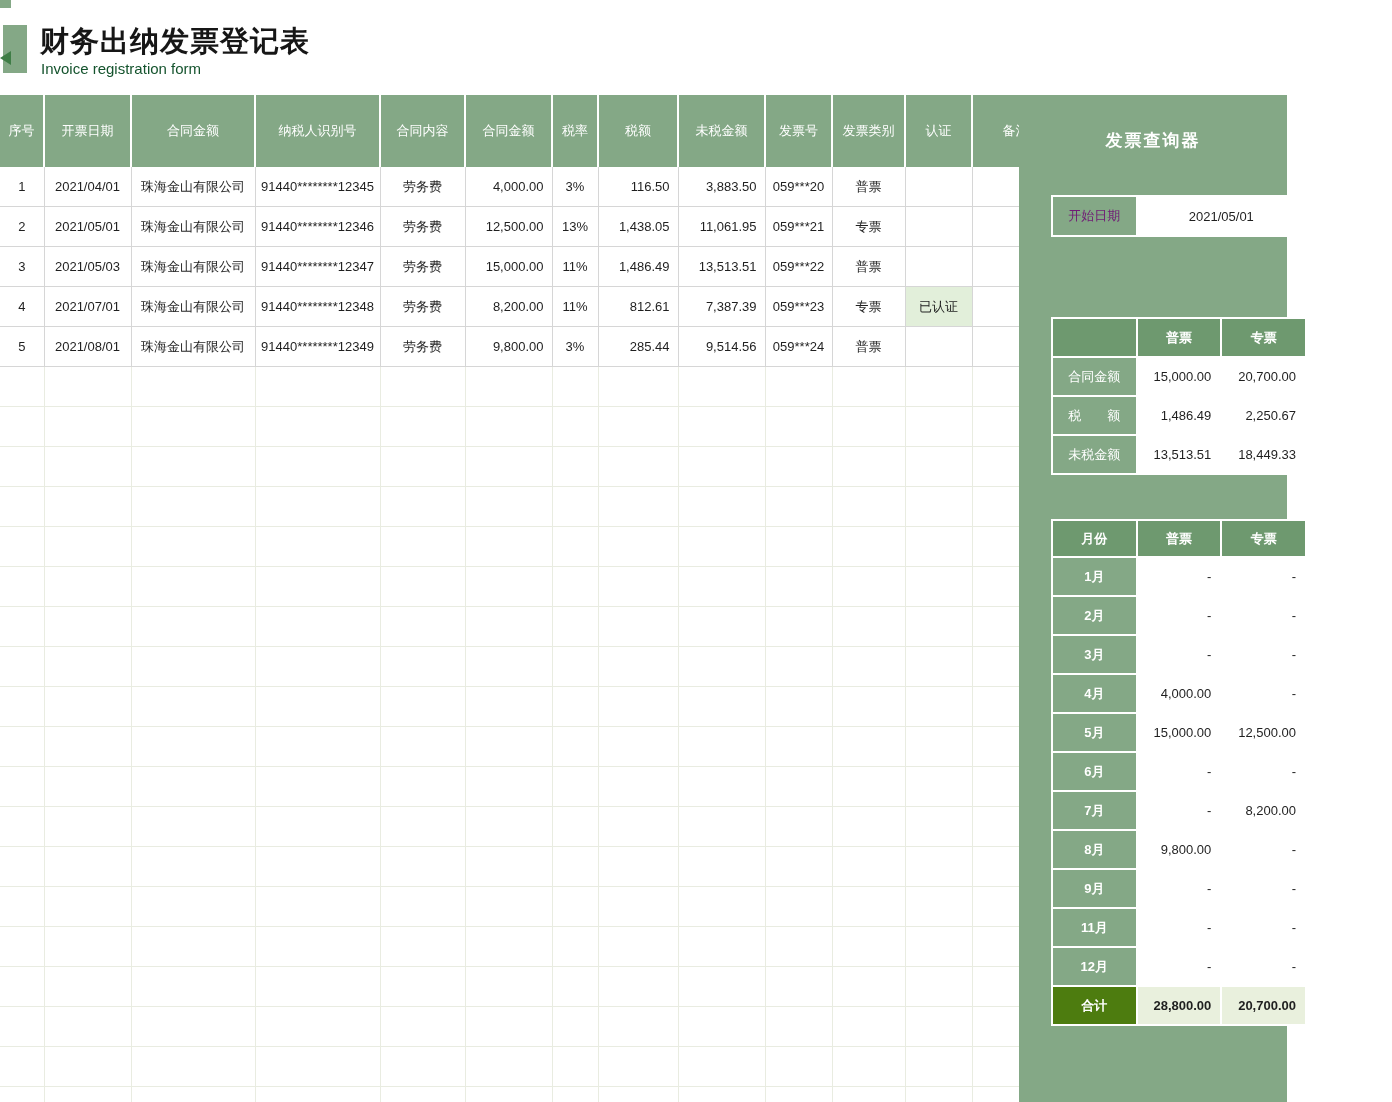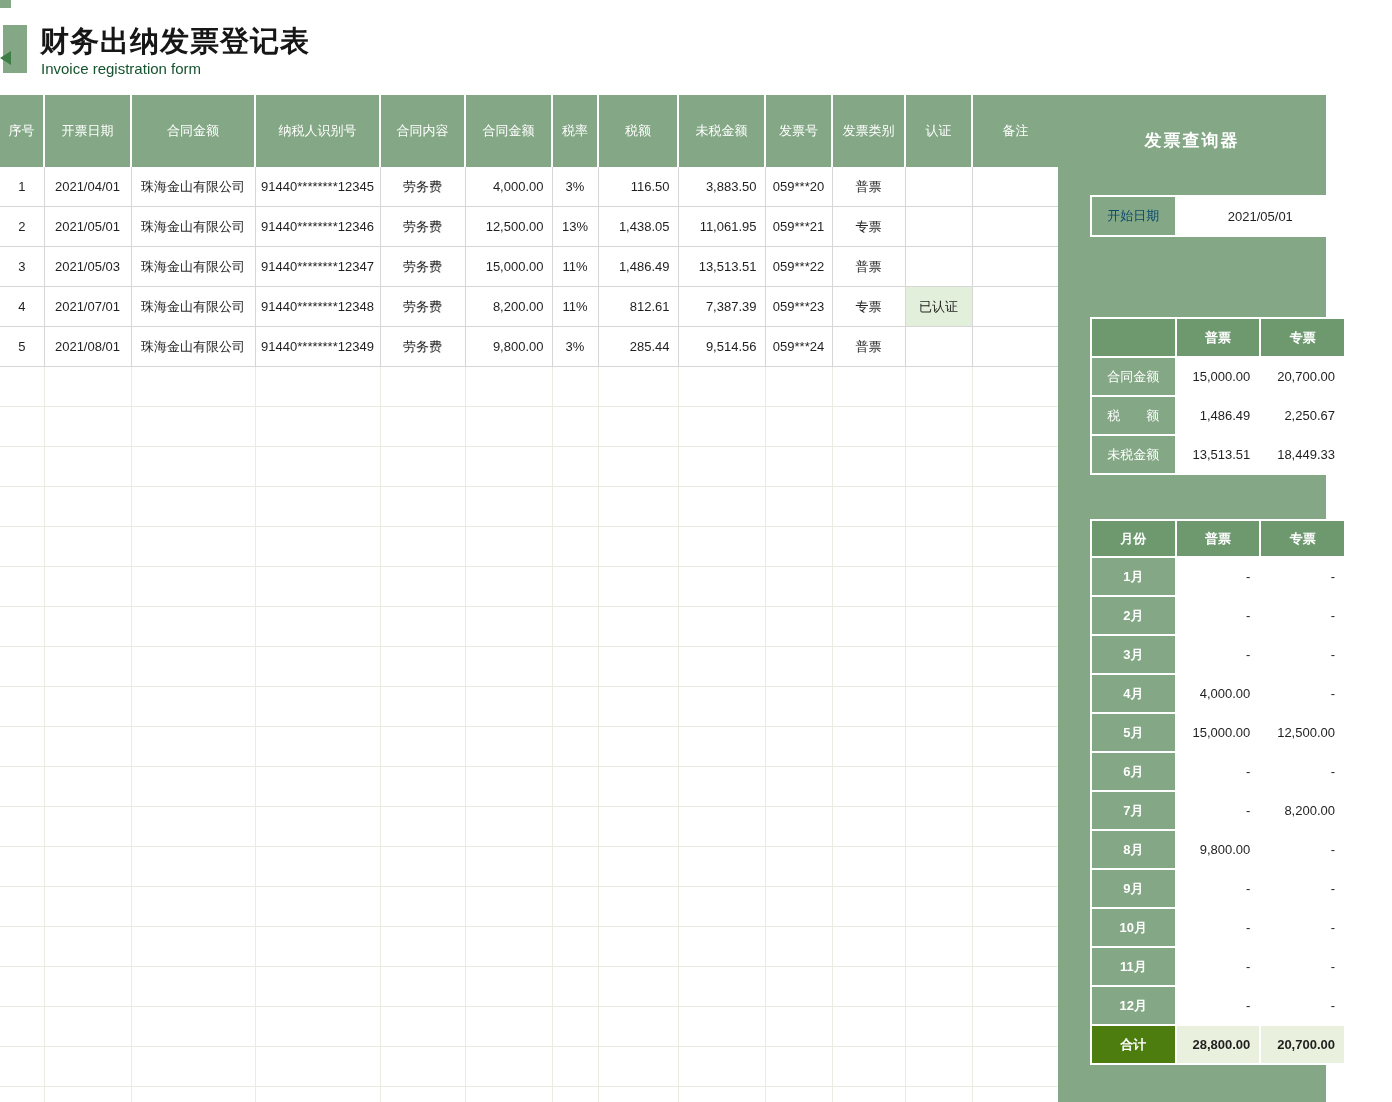--- a/index.html
+++ b/index.html
@@ -27,26 +27,26 @@
   .main-table td{
     height:39px;font-size:13px;color:#1f1f1f;padding:0 4px;white-space:nowrap;overflow:hidden;
     border-right:1px solid #d6d6d6;border-bottom:1px solid #d6d6d6;background:#ffffff;
   }
   .main-table tr.empty td{border-right:1px solid #e9ece1;border-bottom:1px solid #e9ece1;}
   .al-c{text-align:center;}
   .al-r{text-align:right;padding-right:8px !important;}
   .cert-badge{background:#e2efda !important;}
 
   
-  .sidebar{position:absolute;left:1058px;top:95px;width:268px;height:1007px;background:#84a886;}
+  .sidebar{position:absolute;left:1019px;top:95px;width:268px;height:1007px;background:#84a886;}
   .q-title{padding-top:34px;text-align:center;color:#ffffff;font-size:17px;font-weight:bold;letter-spacing:2px;}
   .side-table{position:absolute;left:32px;width:256px;border-collapse:collapse;table-layout:fixed;}
   .side-table td,.side-table th{border:2px solid #ffffff;font-size:13px;padding:0;vertical-align:middle;}
   .date-table{top:100px;}
-  .date-table td.lbl{width:84px;height:38px;color:#0c4a6e;text-align:center;background:#84a886;}
+  .date-table td.lbl{width:84px;height:38px;color:#701a75;text-align:center;background:#84a886;}
   .date-table td.val{height:38px;background:#ffffff;color:#1f1f1f;text-align:center;}
   .summary-table{top:222px;}
   .summary-table th{height:37px;background:#6e996f;color:#ffffff;font-weight:bold;text-align:center;}
   .summary-table th.corner{background:#6e996f;}
   .summary-table td.lbl{height:37px;background:#84a886;color:#ffffff;text-align:center;}
   .summary-table td.val{height:37px;background:#ffffff;color:#1f1f1f;text-align:right;padding-right:9px;}
   .month-table{top:424px;}
   .month-table th{height:35px;background:#6e996f;color:#ffffff;font-weight:bold;text-align:center;}
   .month-table td.lbl{height:37px;background:#84a886;color:#ffffff;font-weight:bold;text-align:center;}
   .month-table td.val{height:37px;background:#ffffff;color:#1f1f1f;text-align:right;padding-right:9px;}
@@ -560,25 +560,20 @@
           <td class="lbl">8月</td>
           <td class="val">9,800.00</td>
           <td class="val">-</td>
         </tr>
         <tr>
           <td class="lbl">9月</td>
           <td class="val">-</td>
           <td class="val">-</td>
         </tr>
         <tr>
-          <td class="lbl">10月</td>
-          <td class="val">-</td>
-          <td class="val">-</td>
-        </tr>
-        <tr>
           <td class="lbl">11月</td>
           <td class="val">-</td>
           <td class="val">-</td>
         </tr>
         <tr>
           <td class="lbl">12月</td>
           <td class="val">-</td>
           <td class="val">-</td>
         </tr>
         <tr class="total">

